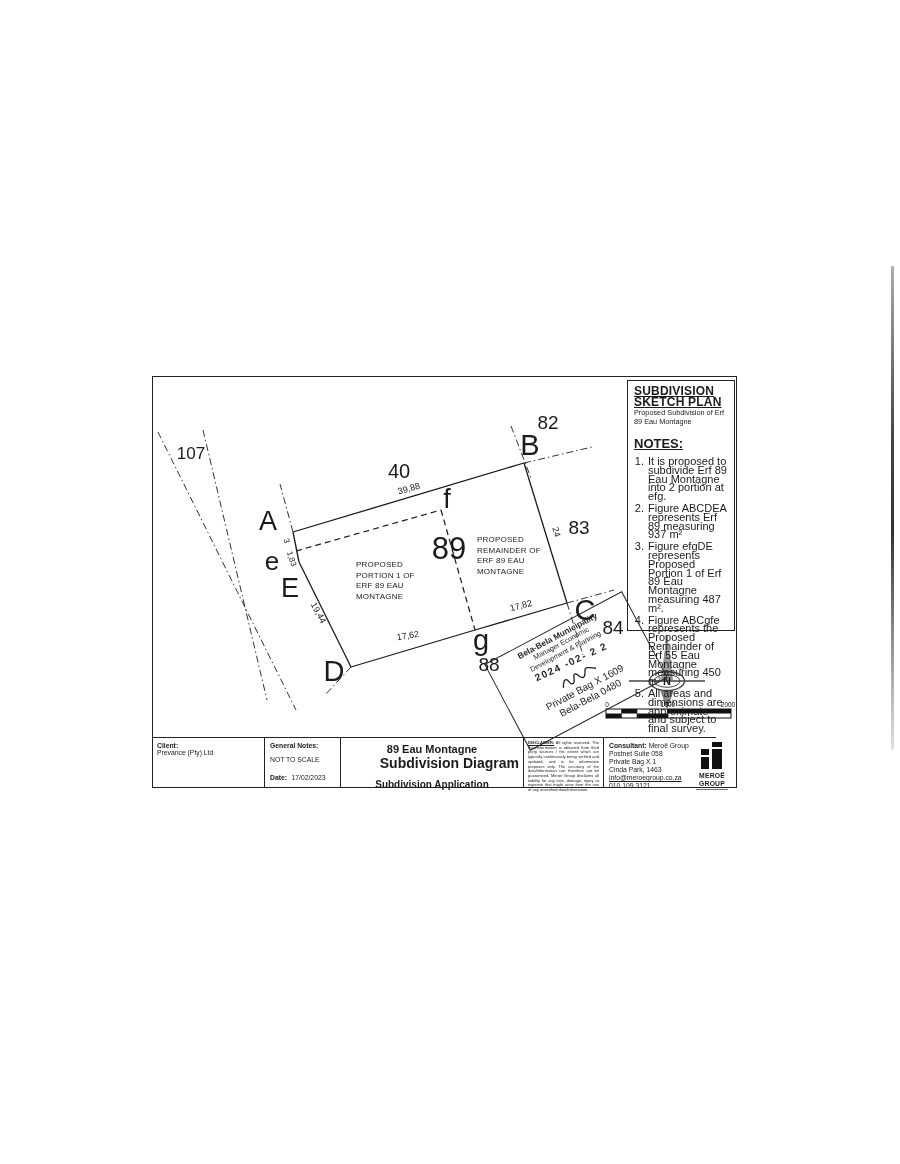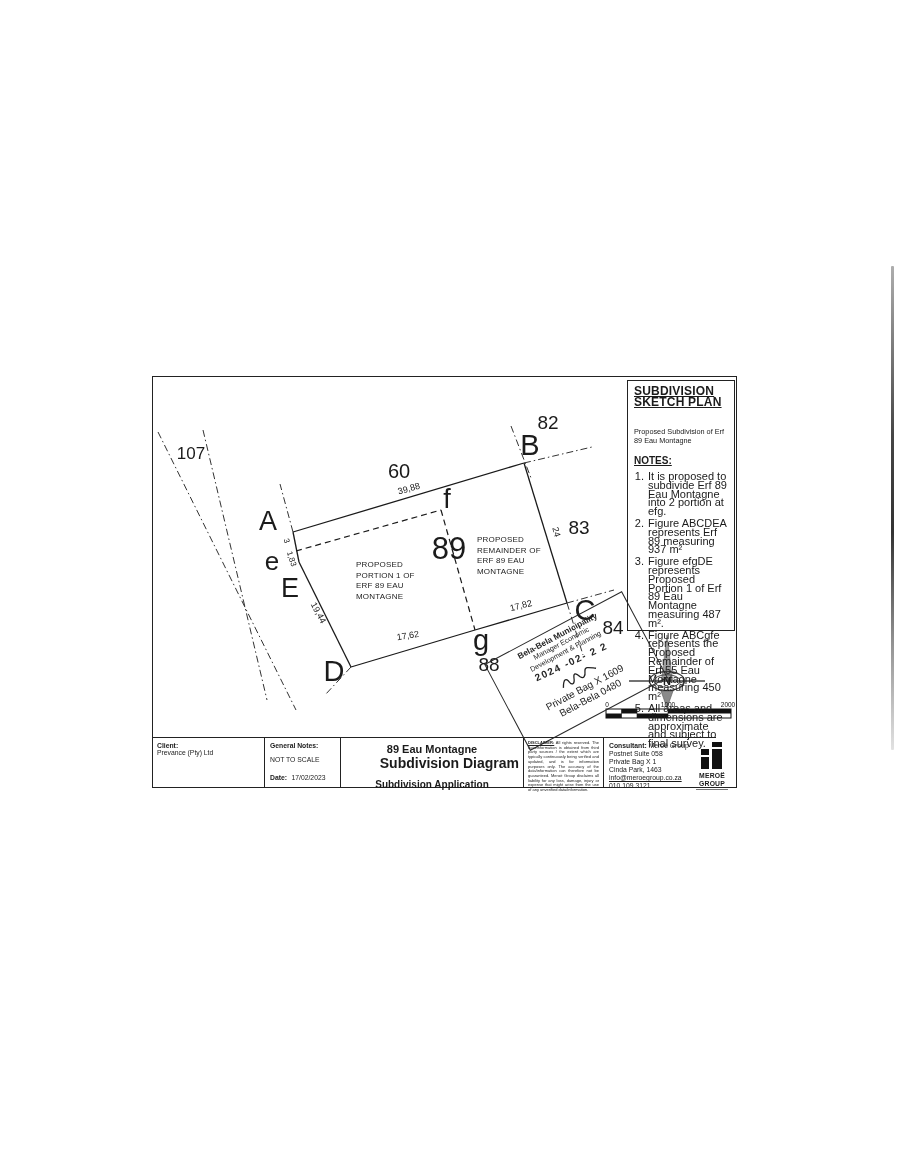--- a/index.html
+++ b/index.html
@@ -11,22 +11,22 @@
   
   .sheet-frame{position:absolute;left:152px;top:376px;width:585px;height:412px;border:1.6px solid #222;box-sizing:border-box;background:transparent;}
   .linework{position:absolute;left:0;top:0;width:900px;height:1164px;}
   
   .lbl{position:absolute;transform:translate(-50%,-50%);white-space:nowrap;color:#1b1b1b;line-height:1;}
   .parcel-text{position:absolute;font-size:8px;line-height:10.5px;letter-spacing:.2px;color:#1c1c1c;}
   
   .notes-panel{position:absolute;left:627px;top:380px;width:108px;height:251px;border:1.4px solid #222;
     box-sizing:border-box;padding:5px 6px;background:#fff;}
   .panel-title{font-size:12px;font-weight:bold;text-decoration:underline;line-height:10.5px;letter-spacing:.2px;}
-  .panel-subtitle{font-size:7.3px;line-height:9px;margin-top:20px;}
-  .panel-notes-heading{font-size:10px;font-weight:bold;text-decoration:underline;margin-top:10px;}
+  .panel-subtitle{font-size:7.3px;line-height:9px;margin-top:1px;}
+  .panel-notes-heading{font-size:13px;font-weight:bold;text-decoration:underline;margin-top:10px;}
   .panel-notes{margin:6px 0 0 0;padding:0 0 0 13px;font-size:11px;line-height:8.8px;}
   .panel-notes li{margin-bottom:3px;padding-left:1px;}
   
   .stamp{position:absolute;left:498px;top:622px;width:156px;height:98px;border:1.7px solid #2a2a2a;
     box-sizing:border-box;transform:rotate(-28deg);text-align:center;color:#262626;background:transparent;padding-top:3px;}
   .stamp-org{font-size:8.4px;font-weight:bold;}
   .stamp-dept{font-size:7.2px;line-height:8.6px;}
   .stamp-date{font-size:10px;font-weight:bold;letter-spacing:1.5px;margin-top:2px;transform:rotate(3deg);}
   .stamp-signature{margin:-4px 0 -3px 0;}
   .stamp-addr{font-size:10px;line-height:11.5px;}
@@ -94,21 +94,21 @@
       <rect x="668" y="709" width="63" height="4.5" fill="#111"></rect>
       <rect x="606" y="713.5" width="15.5" height="4.5" fill="#111"></rect>
       <rect x="637" y="713.5" width="31" height="4.5" fill="#111"></rect>
       <line x1="621.5" y1="709" x2="621.5" y2="718" stroke="#111" stroke-width="0.6"></line>
       <line x1="637" y1="709" x2="637" y2="718" stroke="#111" stroke-width="0.6"></line>
       <line x1="668" y1="709" x2="668" y2="718" stroke="#111" stroke-width="0.6"></line>
     </g>
   </svg>
 
   <span class="lbl" style="left:191px;top:453px;font-size:17px">107</span>
-  <span class="lbl" style="left:399px;top:471px;font-size:20px">60</span>
+  <span class="lbl" style="left:399px;top:471px;font-size:20px">40</span>
   <span class="lbl" style="left:548px;top:422px;font-size:19px">82</span>
   <span class="lbl" style="left:579px;top:527px;font-size:19px">83</span>
   <span class="lbl" style="left:613px;top:627px;font-size:19px">84</span>
   <span class="lbl" style="left:489px;top:664px;font-size:19px">88</span>
   <span class="lbl" style="left:449px;top:548px;font-size:31px">89</span>
 
   <span class="lbl" style="left:268px;top:521px;font-size:27px">A</span>
   <span class="lbl" style="left:530px;top:445px;font-size:29px">B</span>
   <span class="lbl" style="left:585px;top:610px;font-size:29px">C</span>
   <span class="lbl" style="left:334px;top:671px;font-size:29px">D</span>

